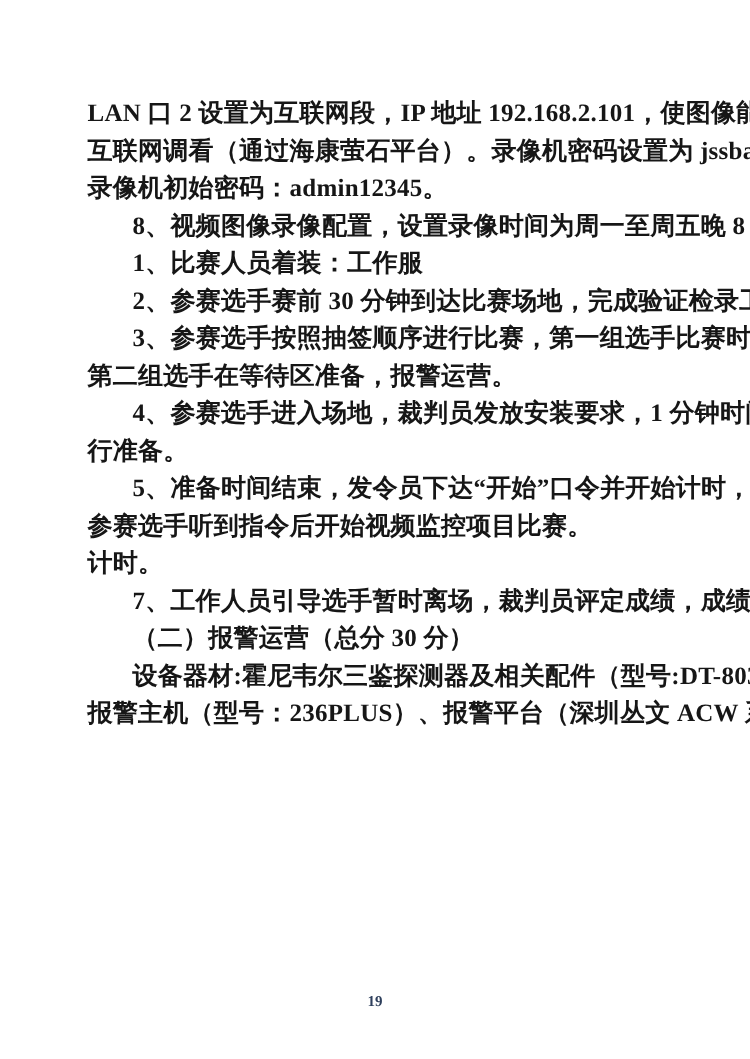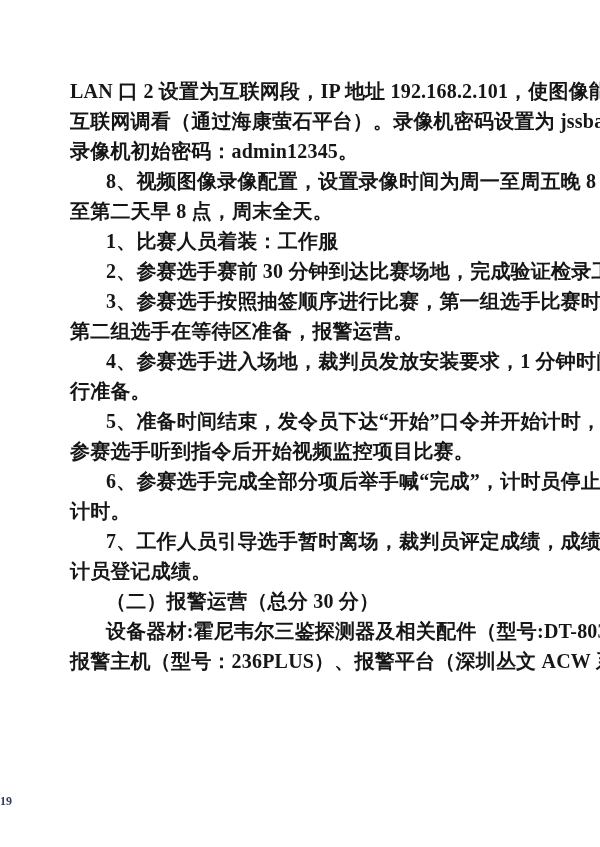--- a/index.html
+++ b/index.html
@@ -31,46 +31,44 @@
     letter-spacing: 0.2px;
   }
   .line.indent {
     padding-left: 36px;
   }
   .page-number {
     position: absolute;
     left: 0;
     right: 0;
     top: 794px;
+    text-align: center;
     font-size: 12px;
     font-weight: bold;
     color: #2e3f5c;
     font-family: "Liberation Serif", "DejaVu Serif", serif;
   }
 </style>
 </head>
 <body>
 
 <div class="page">
   <div class="content" id="page-body">
       <div class="line">LAN 口 2 设置为互联网段，IP 地址 192.168.2.101，使图像能通过</div>
       <div class="line">互联网调看（通过海康萤石平台）。录像机密码设置为 jssbaxh123。</div>
       <div class="line">录像机初始密码：admin12345。</div>
       <div class="line indent">8、视频图像录像配置，设置录像时间为周一至周五晚 8 点</div>
-      <div class="line">至第二天早 8 点，周末全天。</div>
       <div class="line indent">1、比赛人员着装：工作服</div>
       <div class="line indent">2、参赛选手赛前 30 分钟到达比赛场地，完成验证检录工作。</div>
       <div class="line indent">3、参赛选手按照抽签顺序进行比赛，第一组选手比赛时，</div>
       <div class="line">第二组选手在等待区准备，报警运营。</div>
       <div class="line indent">4、参赛选手进入场地，裁判员发放安装要求，1 分钟时间进</div>
       <div class="line">行准备。</div>
       <div class="line indent">5、准备时间结束，发令员下达“开始”口令并开始计时，</div>
       <div class="line">参赛选手听到指令后开始视频监控项目比赛。</div>
-      <div class="line indent">6、参赛选手完成全部分项后举手喊“完成”，计时员停止</div>
       <div class="line">计时。</div>
       <div class="line indent">7、工作人员引导选手暂时离场，裁判员评定成绩，成绩统</div>
-      <div class="line">计员登记成绩。</div>
       <div class="line indent">（二）报警运营（总分 30 分）</div>
       <div class="line indent">设备器材:霍尼韦尔三鉴探测器及相关配件（型号:DT-8035）、</div>
       <div class="line">报警主机（型号：236PLUS）、报警平台（深圳丛文 ACW 系列）</div>
     </div>
   <div class="page-number">19</div>
 </div>
 
 </body></html>

